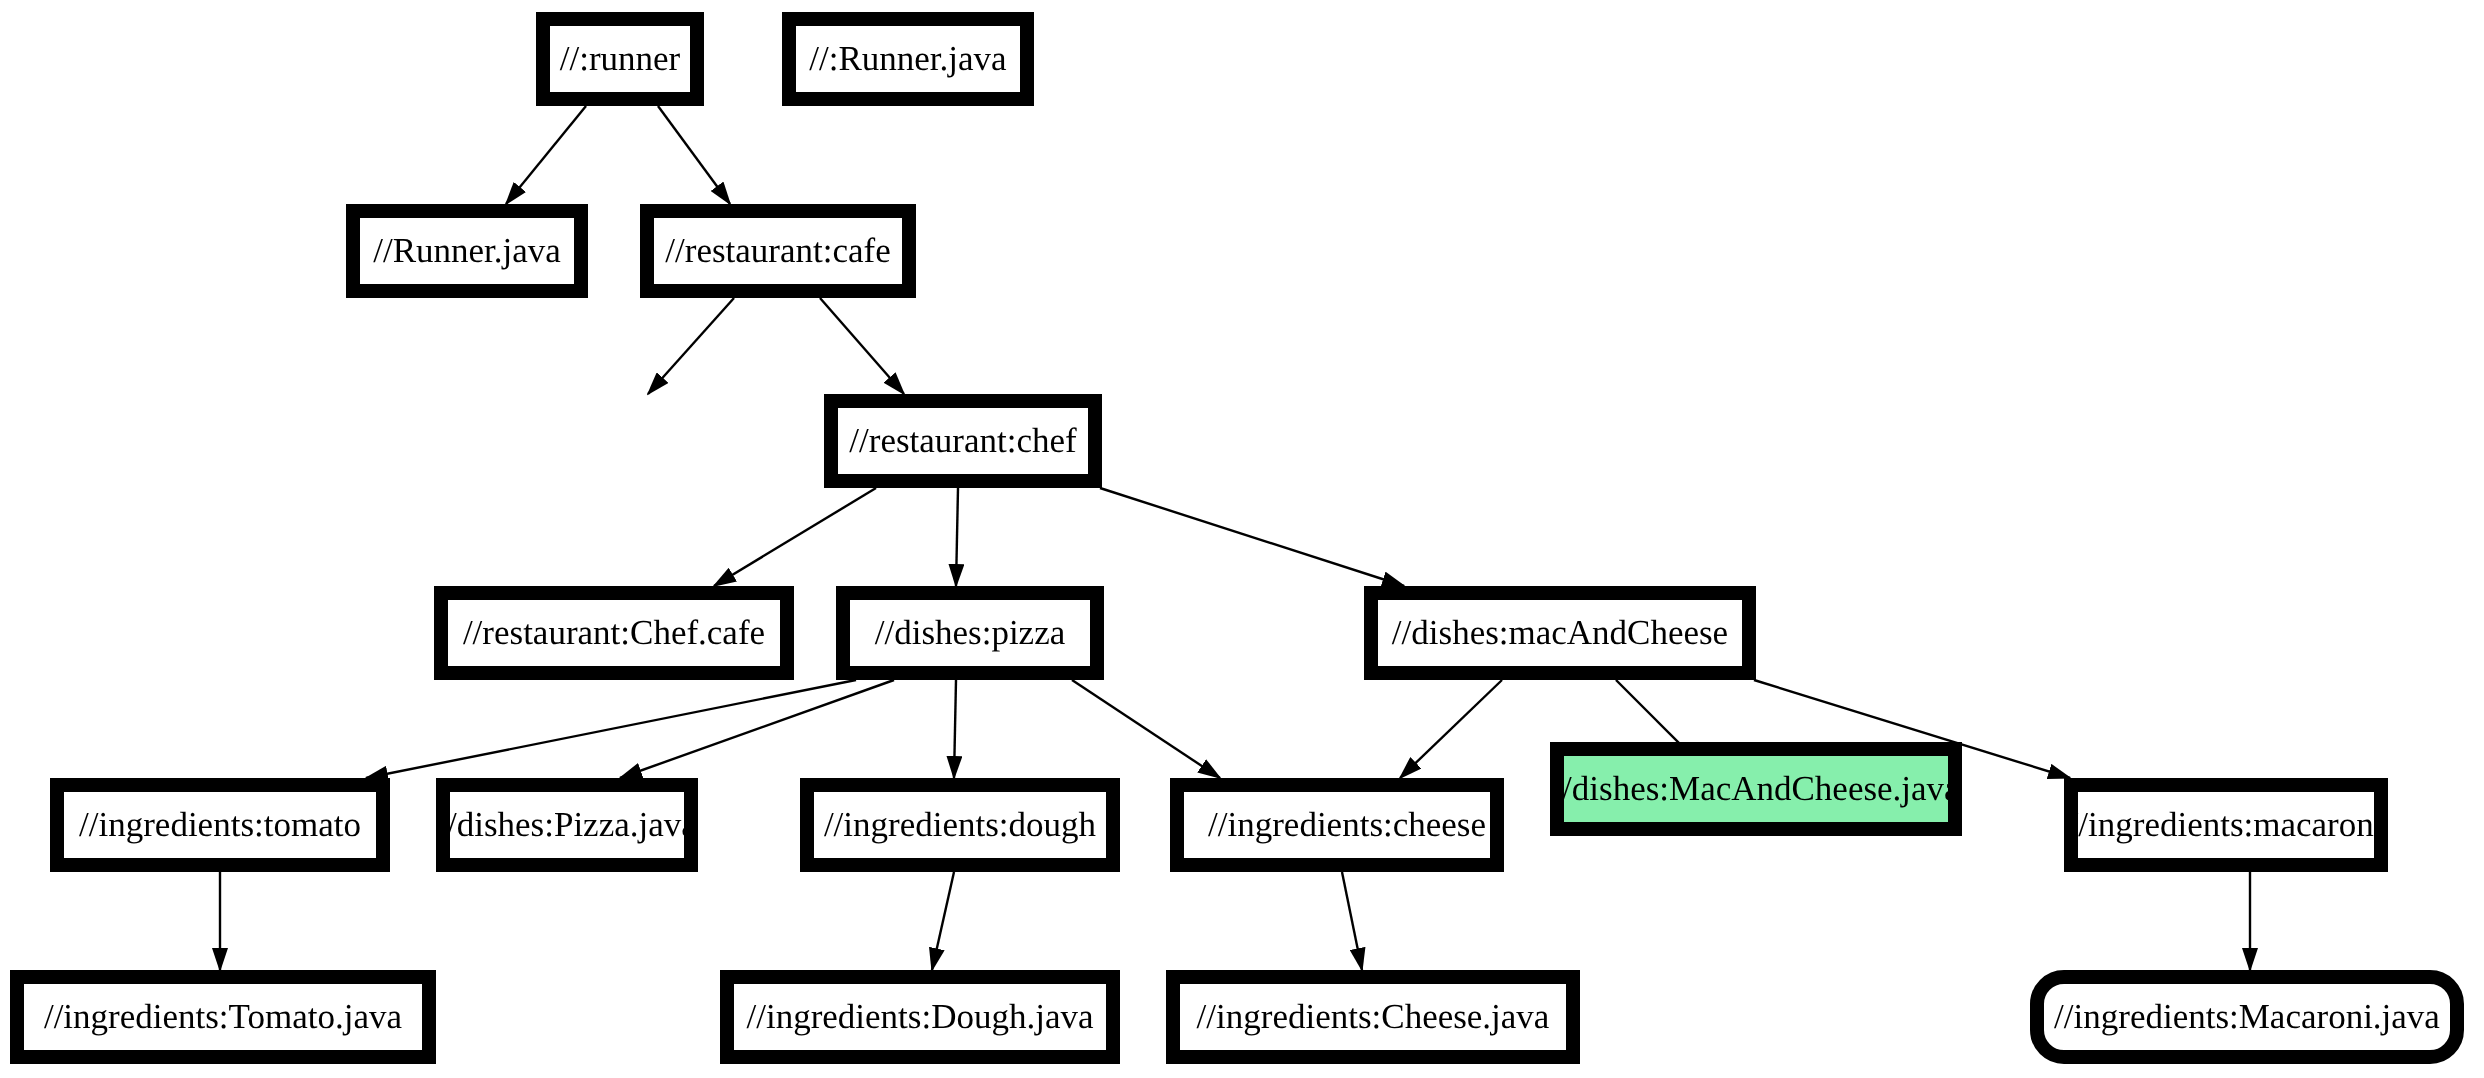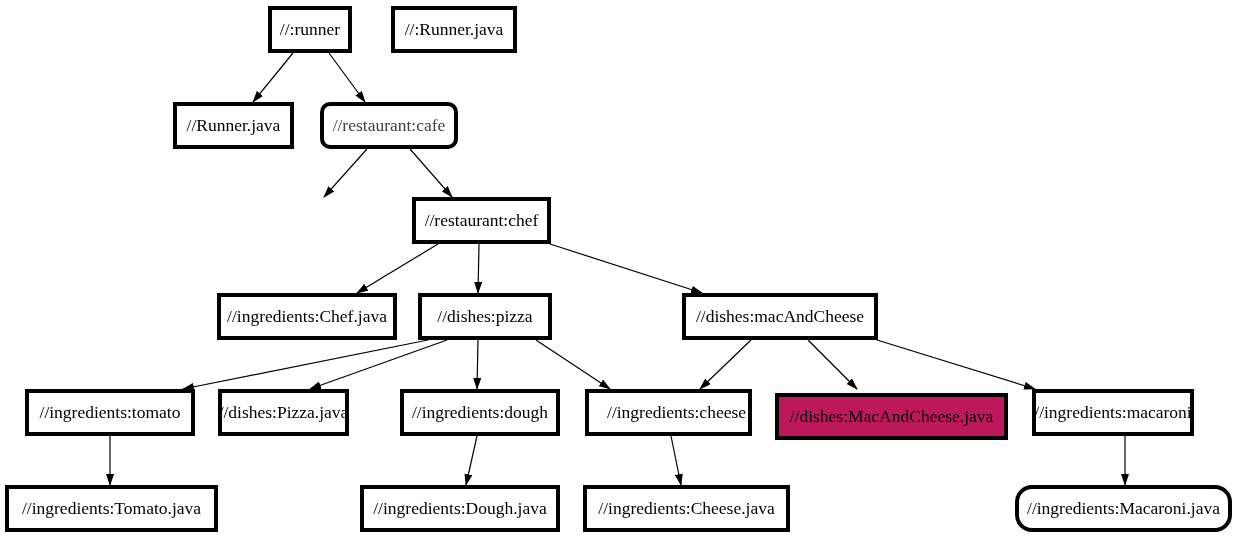--- a/index.html
+++ b/index.html
@@ -13,21 +13,21 @@
     font-family: "Liberation Serif", "DejaVu Serif", serif;
   }
   .edges-layer {
     position: absolute;
     left: 0;
     top: 0;
   }
   .node {
     position: absolute;
     box-sizing: border-box;
-    border: 4px solid #c2410c;
+    border: 7px solid #c2410c;
     background: #ffffff;
     display: flex;
     align-items: center;
     justify-content: center;
     white-space: nowrap;
     font-size: 17.5px;
     line-height: 1;
     color: #000000;
   }
   .node span {
@@ -66,48 +66,48 @@
     </svg>
     <div class="node" style="left: 268px; top: 6px; width: 84px; height: 47px; background: rgb(255, 255, 255); border-color: rgb(0, 0, 0); color: rgb(0, 0, 0);">
       <span>//:runner</span>
     </div>
     <div class="node" style="left: 391px; top: 6px; width: 126px; height: 47px; background: rgb(255, 255, 255); border-color: rgb(0, 0, 0); color: rgb(0, 0, 0);">
       <span>//:Runner.java</span>
     </div>
     <div class="node" style="left: 173px; top: 102px; width: 121px; height: 47px; background: rgb(255, 255, 255); border-color: rgb(0, 0, 0); color: rgb(0, 0, 0);">
       <span>//Runner.java</span>
     </div>
-    <div class="node" style="left: 320px; top: 102px; width: 138px; height: 47px; background: rgb(255, 255, 255); border-color: rgb(0, 0, 0); color: #404040; border-radius: 10px;">
+    <div class="node" style="left: 320px; top: 102px; width: 138px; height: 47px; background: rgb(255, 255, 255); border-color: rgb(0, 0, 0); color: #000000;">
       <span>//restaurant:cafe</span>
     </div>
     <div class="node" style="left: 412px; top: 197px; width: 139px; height: 47px; background: rgb(255, 255, 255); border-color: rgb(0, 0, 0); color: rgb(0, 0, 0);">
       <span>//restaurant:chef</span>
     </div>
     <div class="node" style="left: 217px; top: 293px; width: 180px; height: 47px; background: rgb(255, 255, 255); border-color: rgb(0, 0, 0); color: rgb(0, 0, 0);">
-      <span>//ingredients:Chef.java</span>
+      <span>//restaurant:Chef.cafe</span>
     </div>
     <div class="node" style="left: 418px; top: 293px; width: 134px; height: 47px; background: rgb(255, 255, 255); border-color: rgb(0, 0, 0); color: rgb(0, 0, 0);">
       <span>//dishes:pizza</span>
     </div>
     <div class="node" style="left: 682px; top: 293px; width: 196px; height: 47px; background: rgb(255, 255, 255); border-color: rgb(0, 0, 0); color: rgb(0, 0, 0);">
       <span>//dishes:macAndCheese</span>
     </div>
     <div class="node" style="left: 25px; top: 389px; width: 170px; height: 47px; background: rgb(255, 255, 255); border-color: rgb(0, 0, 0); color: rgb(0, 0, 0);">
       <span>//ingredients:tomato</span>
     </div>
     <div class="node" style="left: 218px; top: 389px; width: 131px; height: 47px; background: rgb(255, 255, 255); border-color: rgb(0, 0, 0); color: rgb(0, 0, 0);">
       <span>//dishes:Pizza.java</span>
     </div>
     <div class="node" style="left: 400px; top: 389px; width: 160px; height: 47px; background: rgb(255, 255, 255); border-color: rgb(0, 0, 0); color: rgb(0, 0, 0);">
       <span>//ingredients:dough</span>
     </div>
     <div class="node" style="left: 585px; top: 389px; width: 167px; height: 47px; background: rgb(255, 255, 255); border-color: rgb(0, 0, 0); color: rgb(0, 0, 0); justify-content: flex-end;">
       <span>//ingredients:cheese</span>
     </div>
-    <div class="node" style="left: 775px; top: 393px; width: 233px; height: 47px; background: #be185d; border-color: rgb(0, 0, 0); color: rgb(0, 0, 0);">
+    <div class="node" style="left: 775px; top: 371px; width: 206px; height: 47px; background: #86efac; border-color: rgb(0, 0, 0); color: rgb(0, 0, 0);">
       <span>//dishes:MacAndCheese.java</span>
     </div>
     <div class="node" style="left: 1032px; top: 389px; width: 162px; height: 47px; background: rgb(255, 255, 255); border-color: rgb(0, 0, 0); color: rgb(0, 0, 0);">
       <span>//ingredients:macaroni</span>
     </div>
     <div class="node" style="left: 5px; top: 485px; width: 213px; height: 47px; background: rgb(255, 255, 255); border-color: rgb(0, 0, 0); color: rgb(0, 0, 0);">
       <span>//ingredients:Tomato.java</span>
     </div>
     <div class="node" style="left: 360px; top: 485px; width: 200px; height: 47px; background: rgb(255, 255, 255); border-color: rgb(0, 0, 0); color: rgb(0, 0, 0);">
       <span>//ingredients:Dough.java</span>

